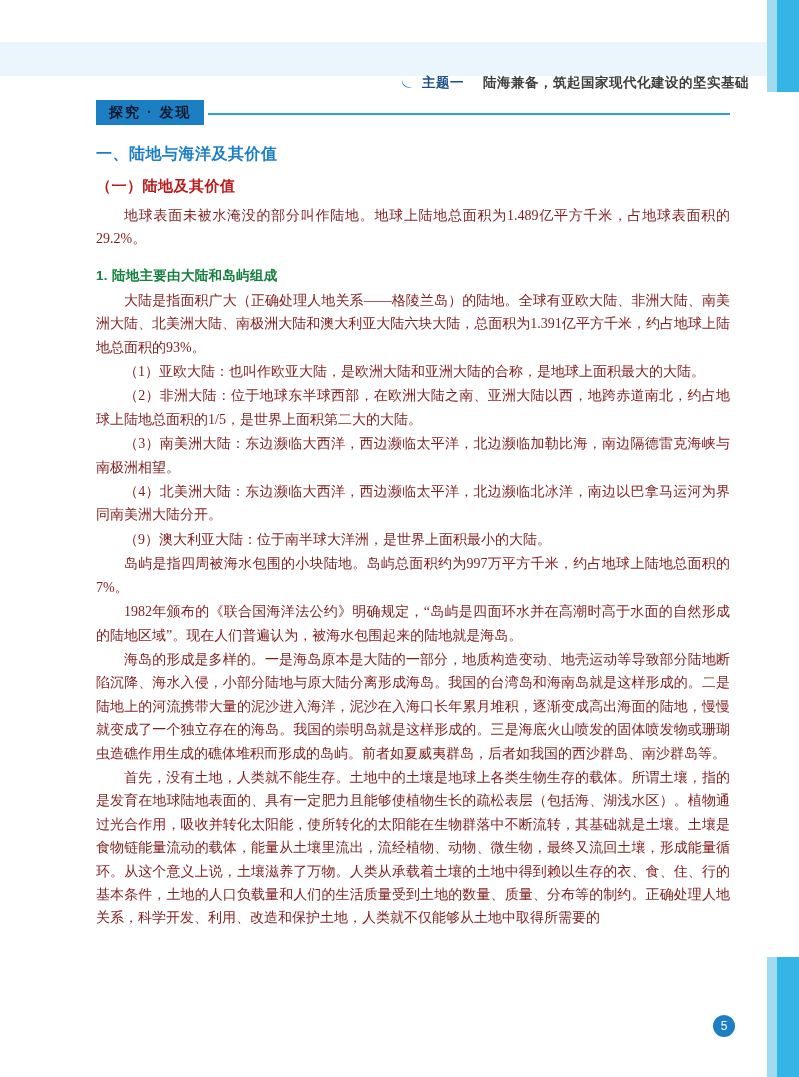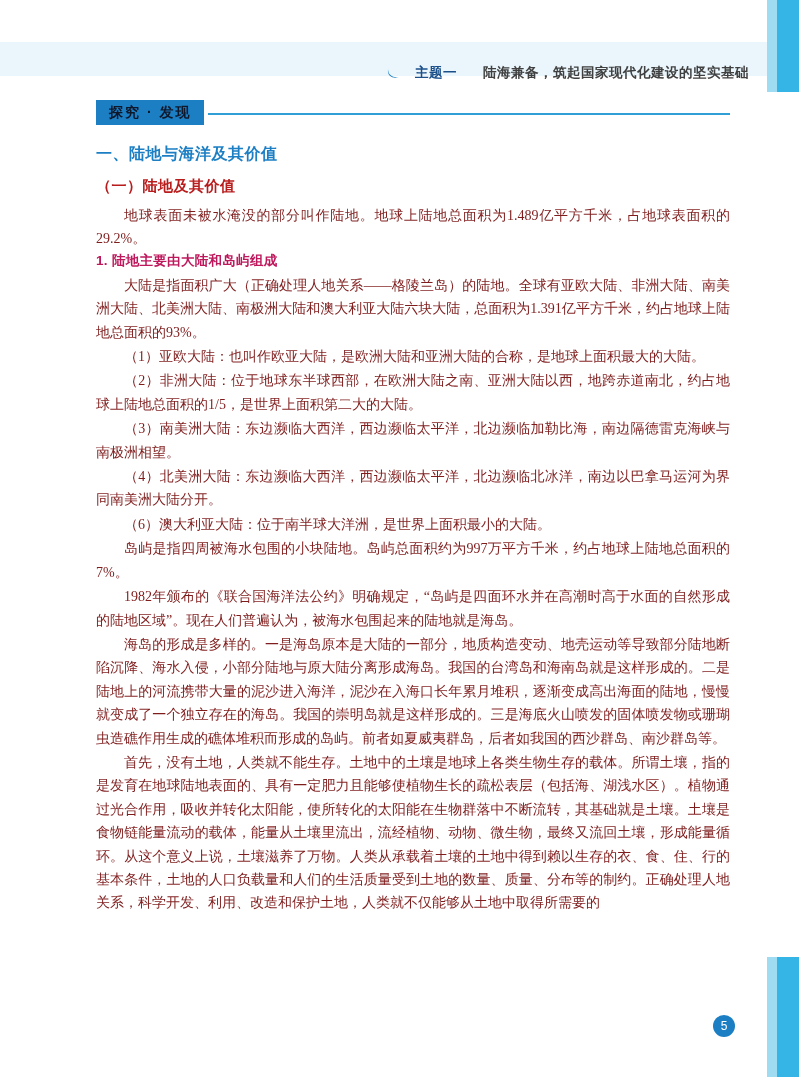--- a/index.html
+++ b/index.html
@@ -66,25 +66,25 @@
     position: absolute;
     left: 0;
     top: 0;
     right: 0;
     height: 34px;
     background: #eaf6fb;
   }
   .header-inner {
     position: absolute;
     right: 18px;
-    top: 6px;
+    top: 16px;
     height: 50px;
     display: flex;
     align-items: center;
-    gap: 14px;
+    gap: 7px;
   }
   .header-mark {
     width: 14px;
     height: 14px;
     position: relative;
     display: inline-block;
   }
   .header-mark svg { display: block; }
   .header-topic {
     font-size: 13.5px;
@@ -149,24 +149,24 @@
   h2.h-2 {
     font-size: 15px;
     color: #b91c1c;
     font-weight: bold;
     font-family: "Liberation Sans", sans-serif;
     margin: 8px 0 8px 0;
     letter-spacing: 0.5px;
   }
   h3.h-3 {
     font-size: 13.5px;
-    color: #be185d;
-    font-weight: bold;
-    font-family: "Liberation Sans", sans-serif;
-    margin: 1px 0 4px 0;
+    color: #15803d;
+    font-weight: bold;
+    font-family: "Liberation Sans", sans-serif;
+    margin: 16px 0 4px 0;
     letter-spacing: 0.3px;
   }
   p.body {
     font-size: 14px;
     line-height: 23.4px;
     color: #7f1d1d;
     margin: 0 0 1px 0;
     text-align: justify;
     text-justify: inter-ideograph;
     text-indent: 2em;
@@ -224,21 +224,21 @@
 
     <p class="body">地球表面未被水淹没的部分叫作陆地。地球上陆地总面积为1.489亿平方千米，占地球表面积的29.2%。</p>
 
     <h3 class="h-3">1. 陆地主要由大陆和岛屿组成</h3>
 
     <p class="body">大陆是指面积广大（正确处理人地关系——格陵兰岛）的陆地。全球有亚欧大陆、非洲大陆、南美洲大陆、北美洲大陆、南极洲大陆和澳大利亚大陆六块大陆，总面积为1.391亿平方千米，约占地球上陆地总面积的93%。</p>
     <p class="body">（1）亚欧大陆：也叫作欧亚大陆，是欧洲大陆和亚洲大陆的合称，是地球上面积最大的大陆。</p>
     <p class="body">（2）非洲大陆：位于地球东半球西部，在欧洲大陆之南、亚洲大陆以西，地跨赤道南北，约占地球上陆地总面积的1/5，是世界上面积第二大的大陆。</p>
     <p class="body">（3）南美洲大陆：东边濒临大西洋，西边濒临太平洋，北边濒临加勒比海，南边隔德雷克海峡与南极洲相望。</p>
     <p class="body">（4）北美洲大陆：东边濒临大西洋，西边濒临太平洋，北边濒临北冰洋，南边以巴拿马运河为界同南美洲大陆分开。</p>
-    <p class="body">（6）澳大利亚大陆：位于南半球大洋洲，是世界上面积最小的大陆。</p>
+    <p class="body">（9）澳大利亚大陆：位于南半球大洋洲，是世界上面积最小的大陆。</p>
     <p class="body">岛屿是指四周被海水包围的小块陆地。岛屿总面积约为997万平方千米，约占地球上陆地总面积的7%。</p>
     <p class="body">1982年颁布的《联合国海洋法公约》明确规定，“岛屿是四面环水并在高潮时高于水面的自然形成的陆地区域”。现在人们普遍认为，被海水包围起来的陆地就是海岛。</p>
     <p class="body">海岛的形成是多样的。一是海岛原本是大陆的一部分，地质构造变动、地壳运动等导致部分陆地断陷沉降、海水入侵，小部分陆地与原大陆分离形成海岛。我国的台湾岛和海南岛就是这样形成的。二是陆地上的河流携带大量的泥沙进入海洋，泥沙在入海口长年累月堆积，逐渐变成高出海面的陆地，慢慢就变成了一个独立存在的海岛。我国的崇明岛就是这样形成的。三是海底火山喷发的固体喷发物或珊瑚虫造礁作用生成的礁体堆积而形成的岛屿。前者如夏威夷群岛，后者如我国的西沙群岛、南沙群岛等。</p>
 
 
     <p class="body">首先，没有土地，人类就不能生存。土地中的土壤是地球上各类生物生存的载体。所谓土壤，指的是发育在地球陆地表面的、具有一定肥力且能够使植物生长的疏松表层（包括海、湖浅水区）。植物通过光合作用，吸收并转化太阳能，使所转化的太阳能在生物群落中不断流转，其基础就是土壤。土壤是食物链能量流动的载体，能量从土壤里流出，流经植物、动物、微生物，最终又流回土壤，形成能量循环。从这个意义上说，土壤滋养了万物。人类从承载着土壤的土地中得到赖以生存的衣、食、住、行的基本条件，土地的人口负载量和人们的生活质量受到土地的数量、质量、分布等的制约。正确处理人地关系，科学开发、利用、改造和保护土地，人类就不仅能够从土地中取得所需要的</p>
 
   </div>
 
   <div class="folio">5</div>

